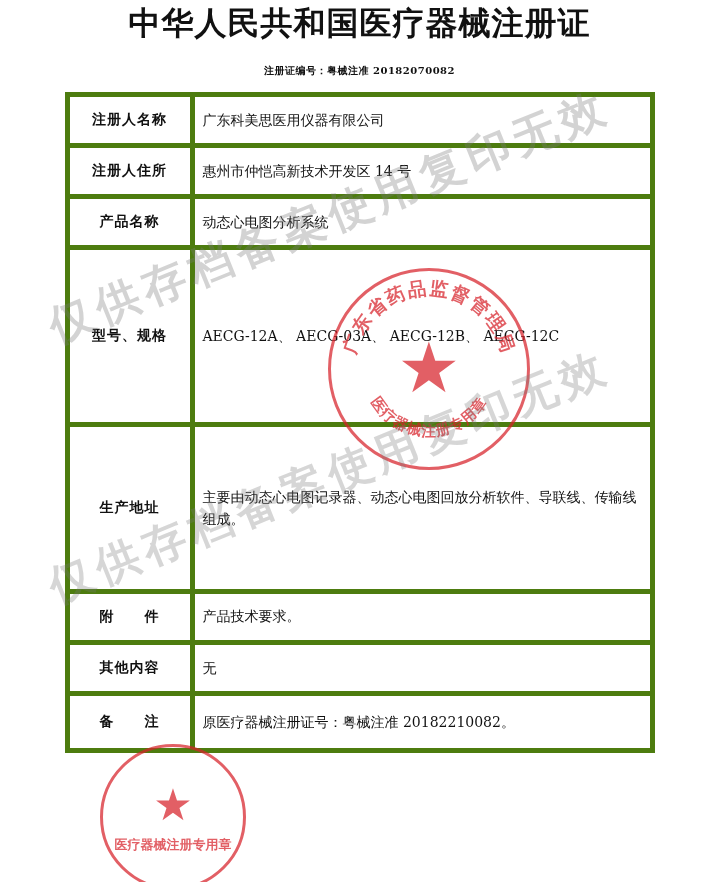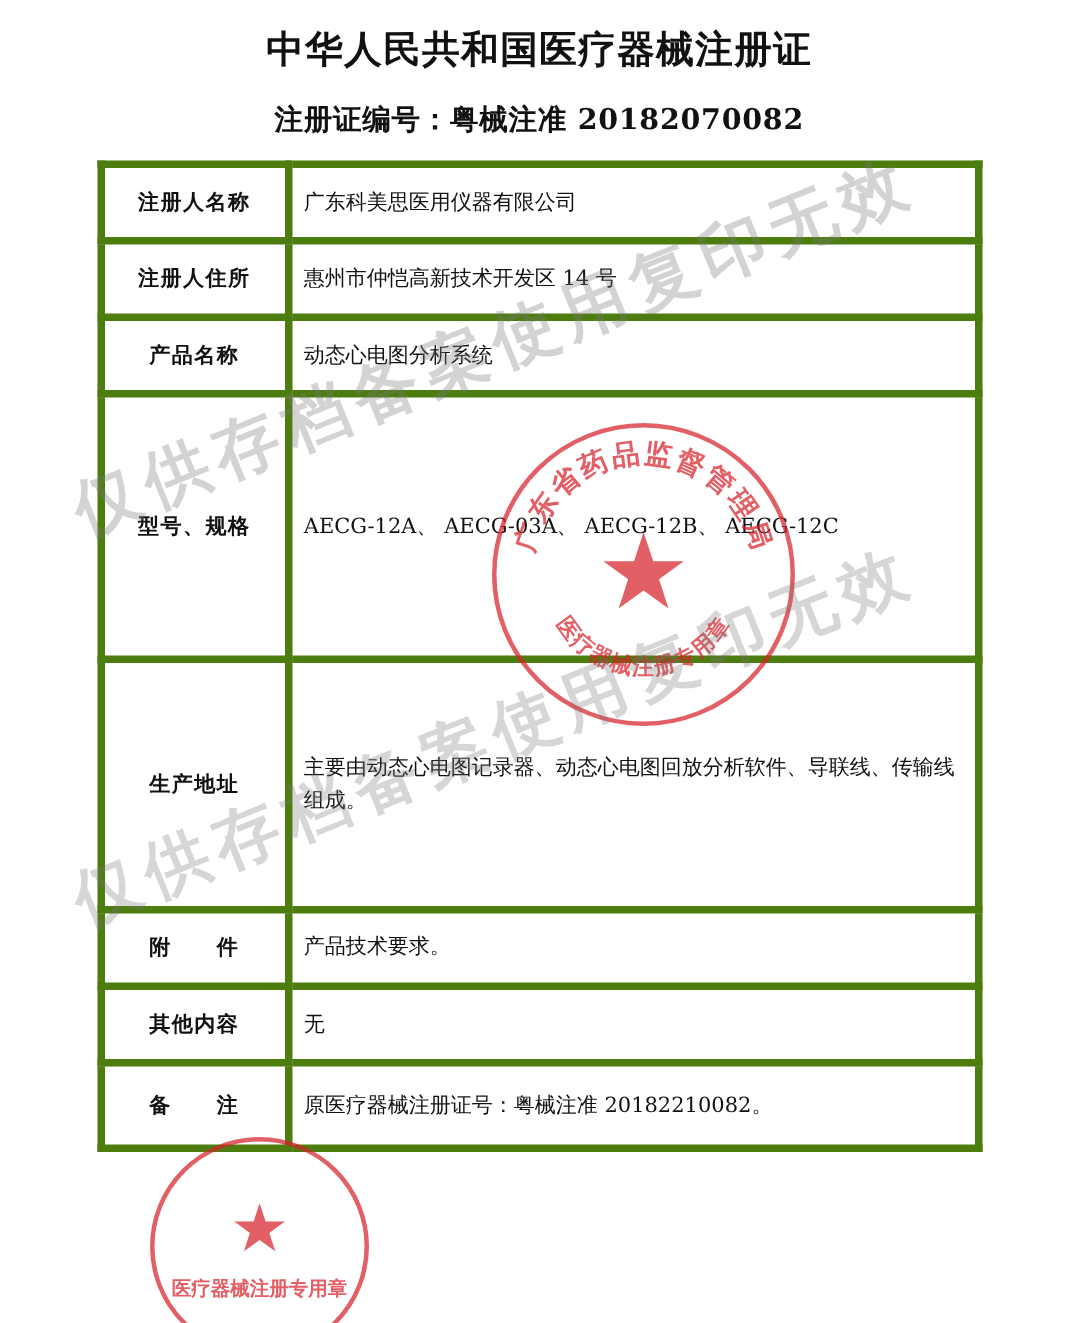--- a/index.html
+++ b/index.html
@@ -15,29 +15,29 @@
     position: relative;
     overflow: hidden;
   }
   .page {
     position: relative;
     width: 719px;
     height: 882px;
   }
   .doc-title {
     text-align: center;
-    font-size: 25px;
+    font-size: 32px;
     font-weight: bold;
     letter-spacing: 1px;
-    margin-top: 16px;
+    margin-top: 2px;
     font-family: "DejaVu Serif", serif;
   }
   .cert-no {
     text-align: center;
-    font-size: 19px;
+    font-size: 10px;
     font-weight: bold;
     margin-top: 18px;
     letter-spacing: 0.5px;
     font-family: "DejaVu Serif", serif;
   }
   table.cert {
     border-collapse: collapse;
     margin: 14px auto 0 auto;
     width: 590px;
     table-layout: fixed;

